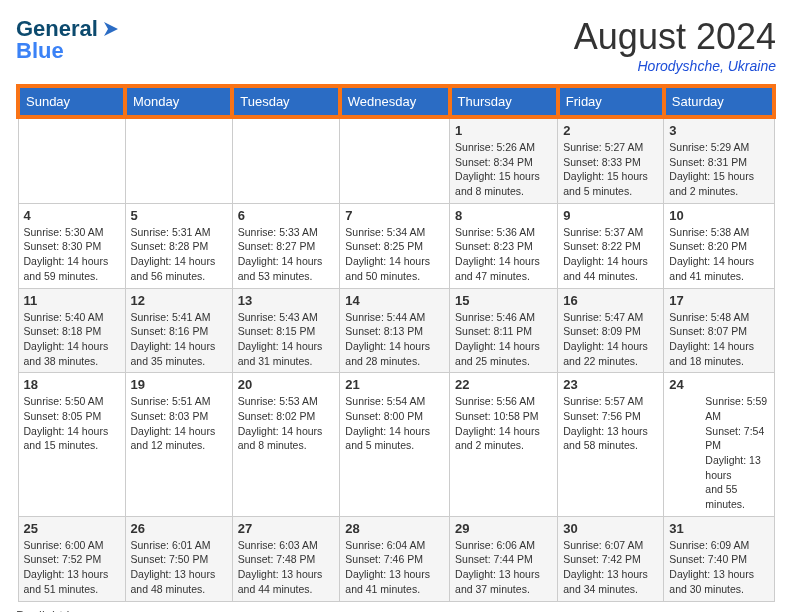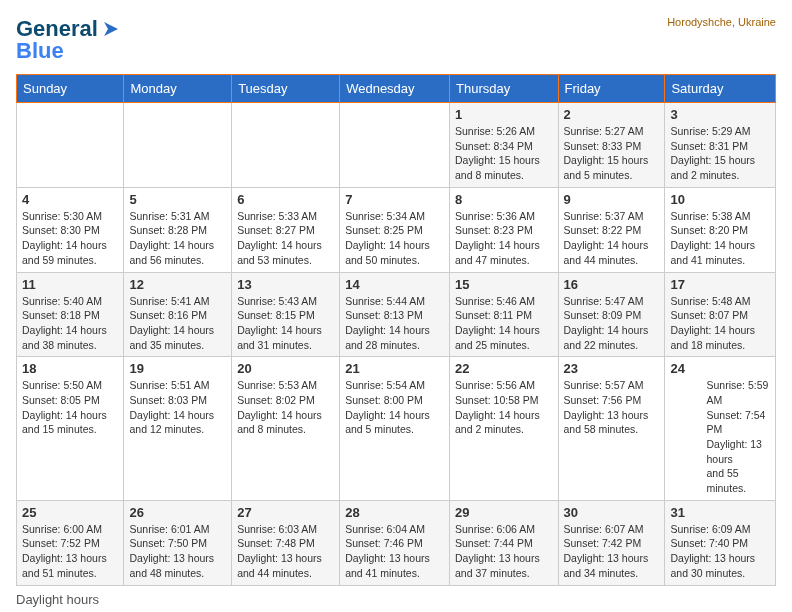--- a/index.html
+++ b/index.html
@@ -23,36 +23,37 @@
     }
     .title-area {
       text-align: right;
     }
     .month-title {
       font-size: 36px;
       color: #333;
       font-weight: 300;
     }
     .location-title {
-      font-size: 11px;
-      color: #a16207;
+      font-size: 14px;
+      color: #1d4ed8;
+      font-style: italic;
     }
     table {
       width: 100%;
       border-collapse: collapse;
       font-size: 11px;
     }
     thead tr th {
       background-color: #2b6cc4;
       color: #fff;
       text-align: left;
       padding: 6px 6px;
       font-size: 13px;
       font-weight: normal;
-      border: 1px solid #f97316;
+      border: 4px solid #f97316;
     }
     tbody tr td {
       border: 1px solid #ccc;
       vertical-align: top;
       padding: 4px 5px;
       width: 113px;
       min-height: 80px;
       color: #333;
     }
     tbody tr:nth-child(odd) td {
@@ -87,20 +88,21 @@
   <div class="logo">
     <div style="display:flex;align-items:center;gap:2px;">
       <span style="font-size:22px;font-weight:bold;color:#0c4a6e;">General</span>
       <svg width="22" height="22" viewBox="0 0 22 22">
         <polygon points="4,4 18,11 4,18 8,11" fill="#2b6cc4"></polygon>
       </svg>
     </div>
     <span style="font-size:22px;font-weight:bold;color:#3b82f6;margin-top:-4px;">Blue</span>
   </div>
   <div class="title-area">
+    <div class="month-title">August 2024</div>
     <div class="location-title">Horodyshche, Ukraine</div>
   </div>
 </div>
 
 <table>
   <thead>
     <tr>
     <th>Sunday</th>
         <th>Monday</th>
         <th>Tuesday</th>

